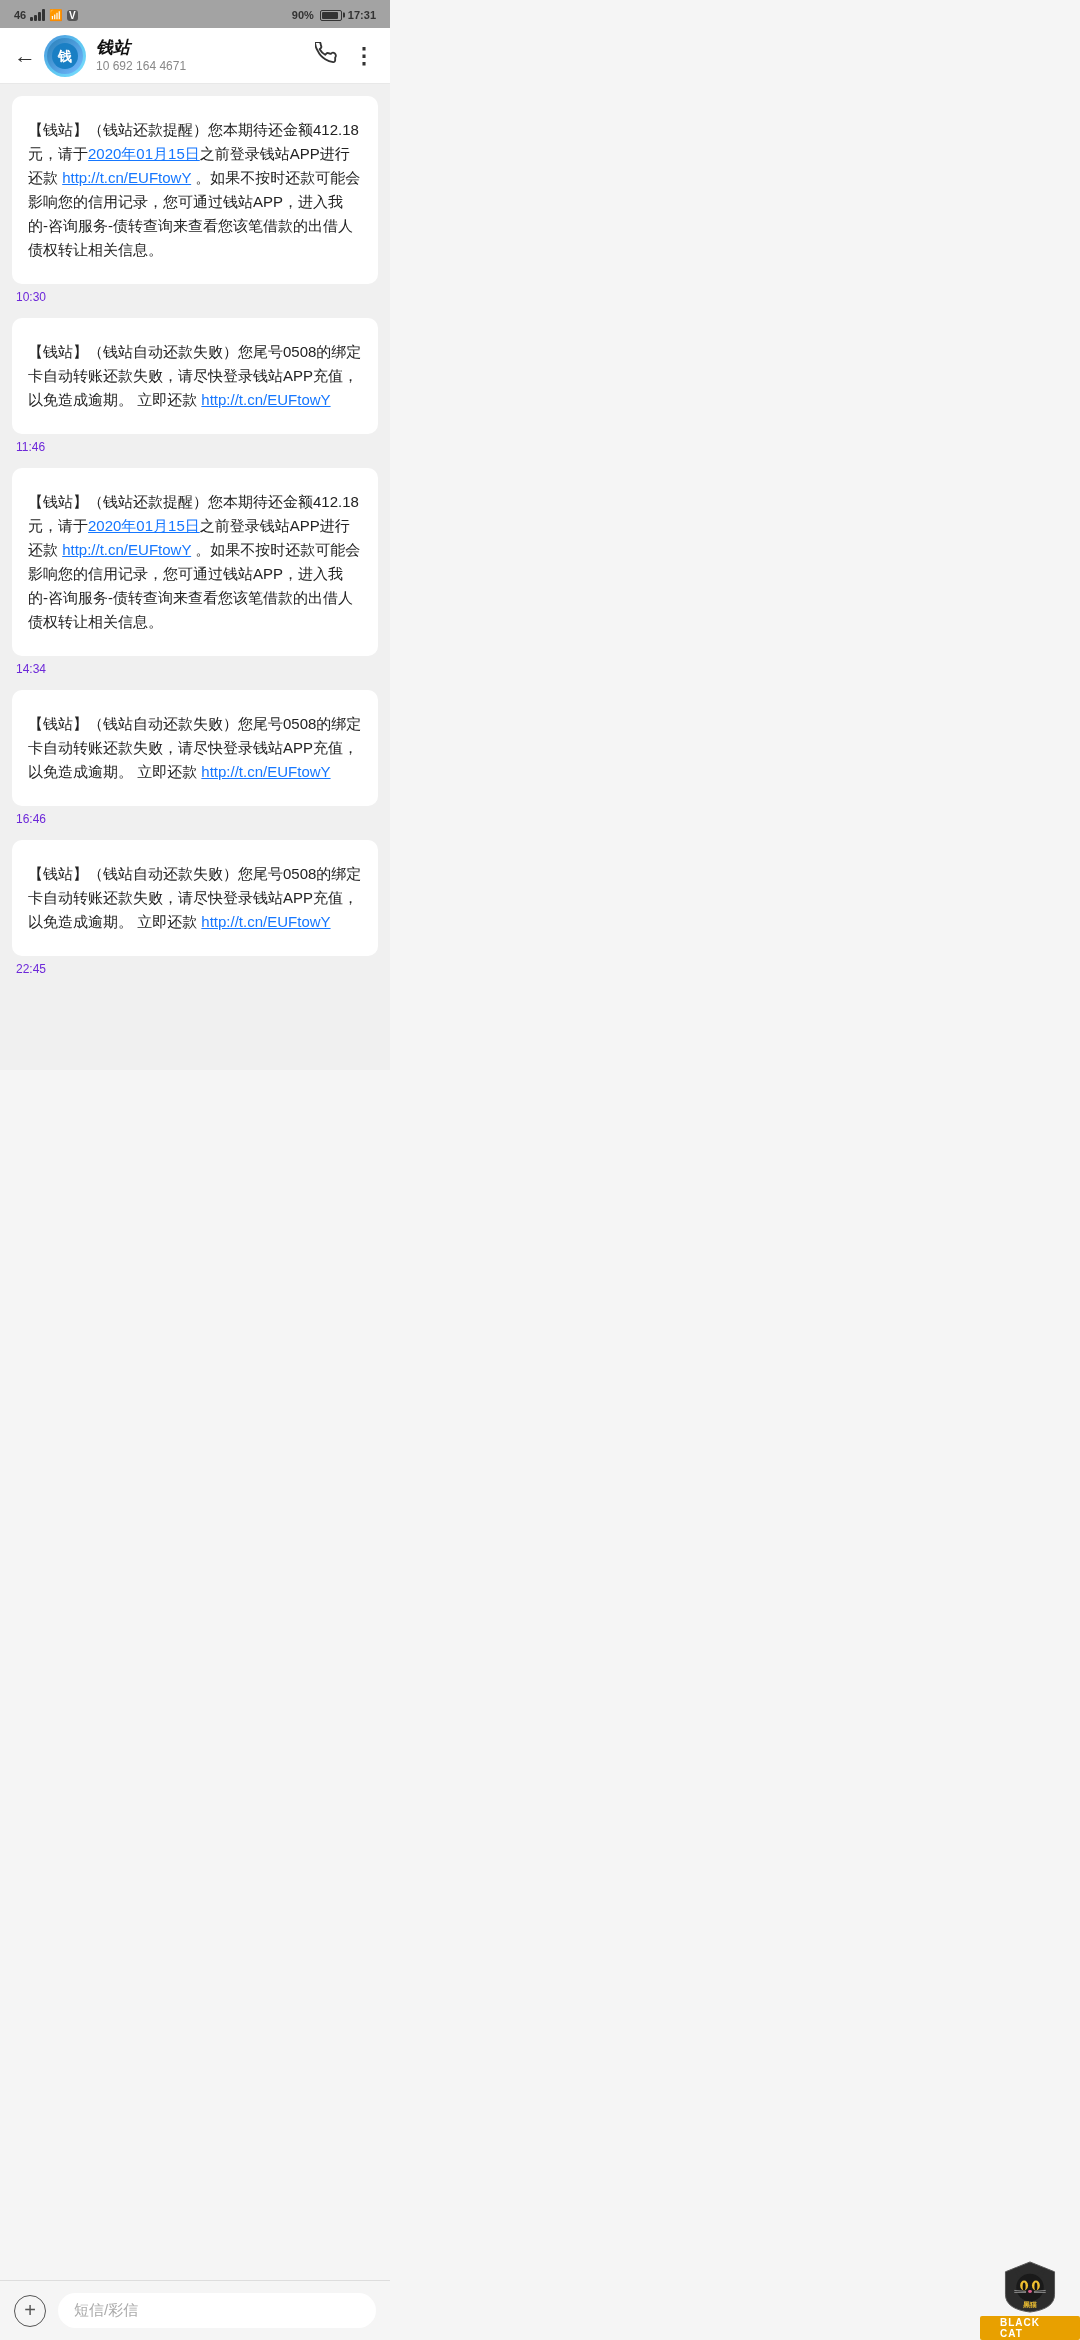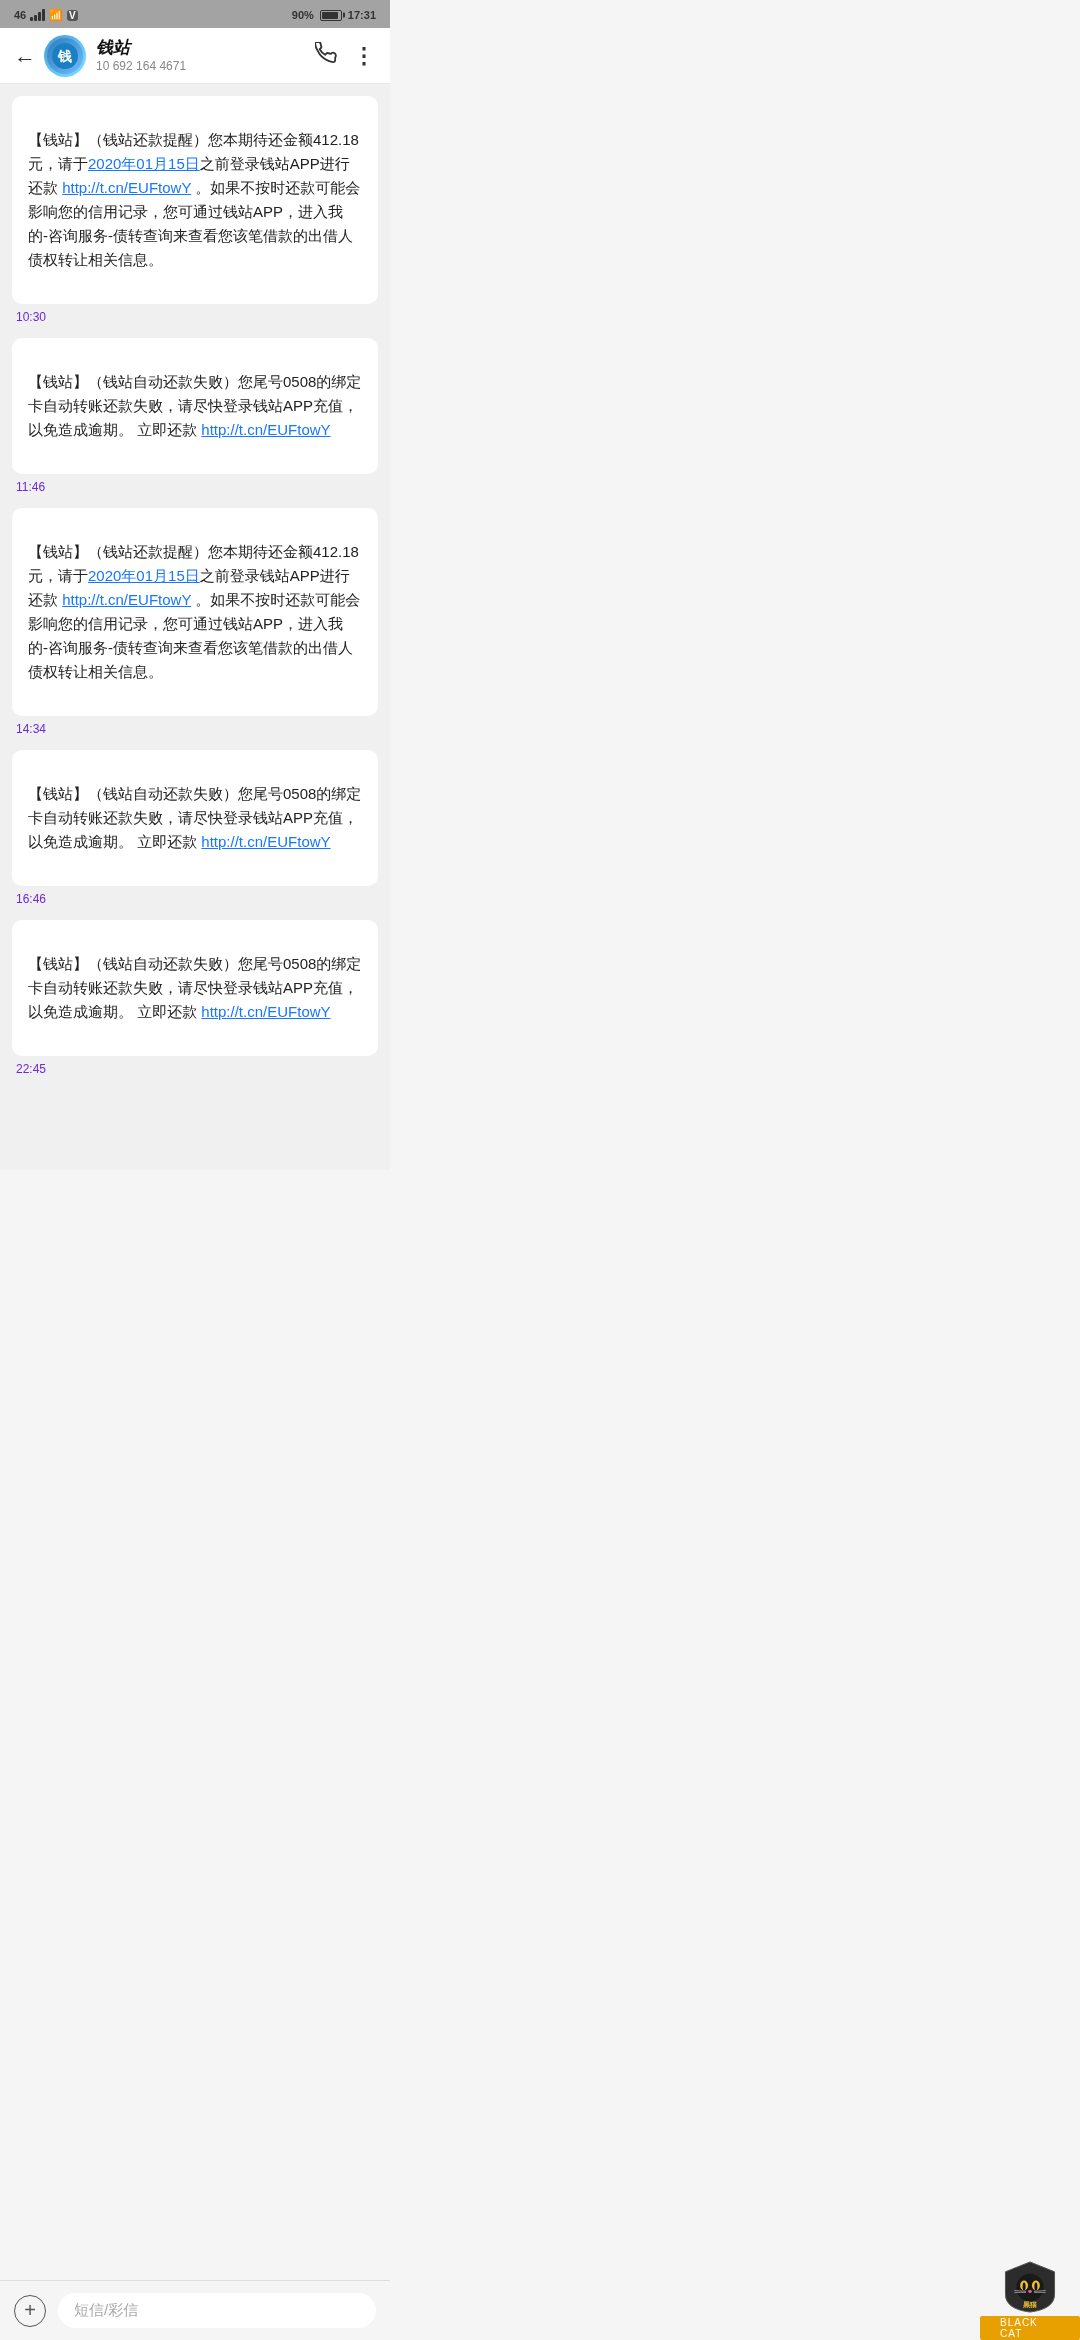--- a/index.html
+++ b/index.html
@@ -153,21 +153,21 @@
     .messages-container {
       padding: 12px 12px 80px;
       background: #f0f0f0;
       min-height: calc(844px - 84px - 60px);
     }
 
     
     .message-bubble {
       background: #fff;
       border-radius: 10px;
-      padding: 32px 16px;
+      padding: 22px 16px;
       margin-bottom: 4px;
       font-size: 15px;
       line-height: 1.6;
       color: #222;
       max-width: 100%;
     }
     .message-time {
       font-size: 12px;
       color: #6d28d9;
       text-align: left;
@@ -231,21 +231,21 @@
       flex-direction: column;
       align-items: center;
       justify-content: center;
     }
     .watermark-logo {
       width: 60px;
       height: 55px;
     }
     .watermark-text {
       font-size: 10px;
-      font-weight: 400;
+      font-weight: 700;
       color: #fff;
       letter-spacing: 1px;
       margin-top: 2px;
       background: #e8a000;
       padding: 1px 20px;
       border-radius: 2px;
     }
   </style>
 </head>
 <body>

